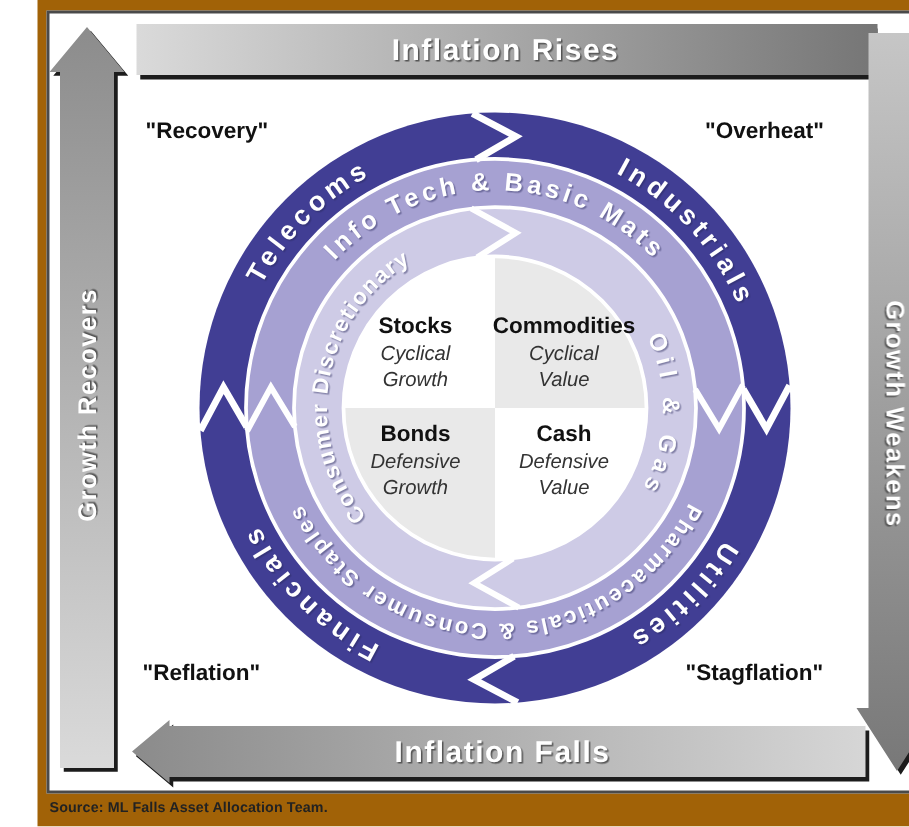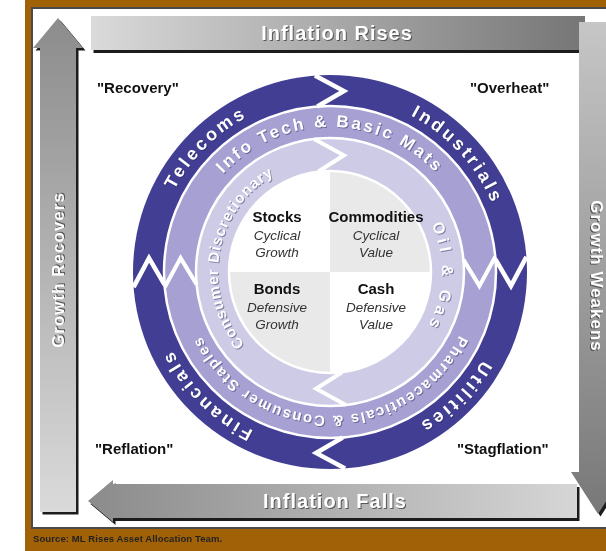--- a/index.html
+++ b/index.html
@@ -172,15 +172,15 @@
       <text x="252" y="312" text-anchor="middle" class="q-sub">Defensive</text>
       <text x="252" y="329" text-anchor="middle" class="q-sub">Growth</text>
     </g>
     <g>
       <text x="351" y="294" text-anchor="middle" class="q-title">Cash</text>
       <text x="351" y="312" text-anchor="middle" class="q-sub">Defensive</text>
       <text x="351" y="329" text-anchor="middle" class="q-sub">Value</text>
     </g>
   </svg>
 
-  <div class="source-line">Source: ML Rises Asset Allocation Team.</div>
+  <div class="source-line">Source: ML Falls Asset Allocation Team.</div>
 
 </div>
 
 </body></html>

